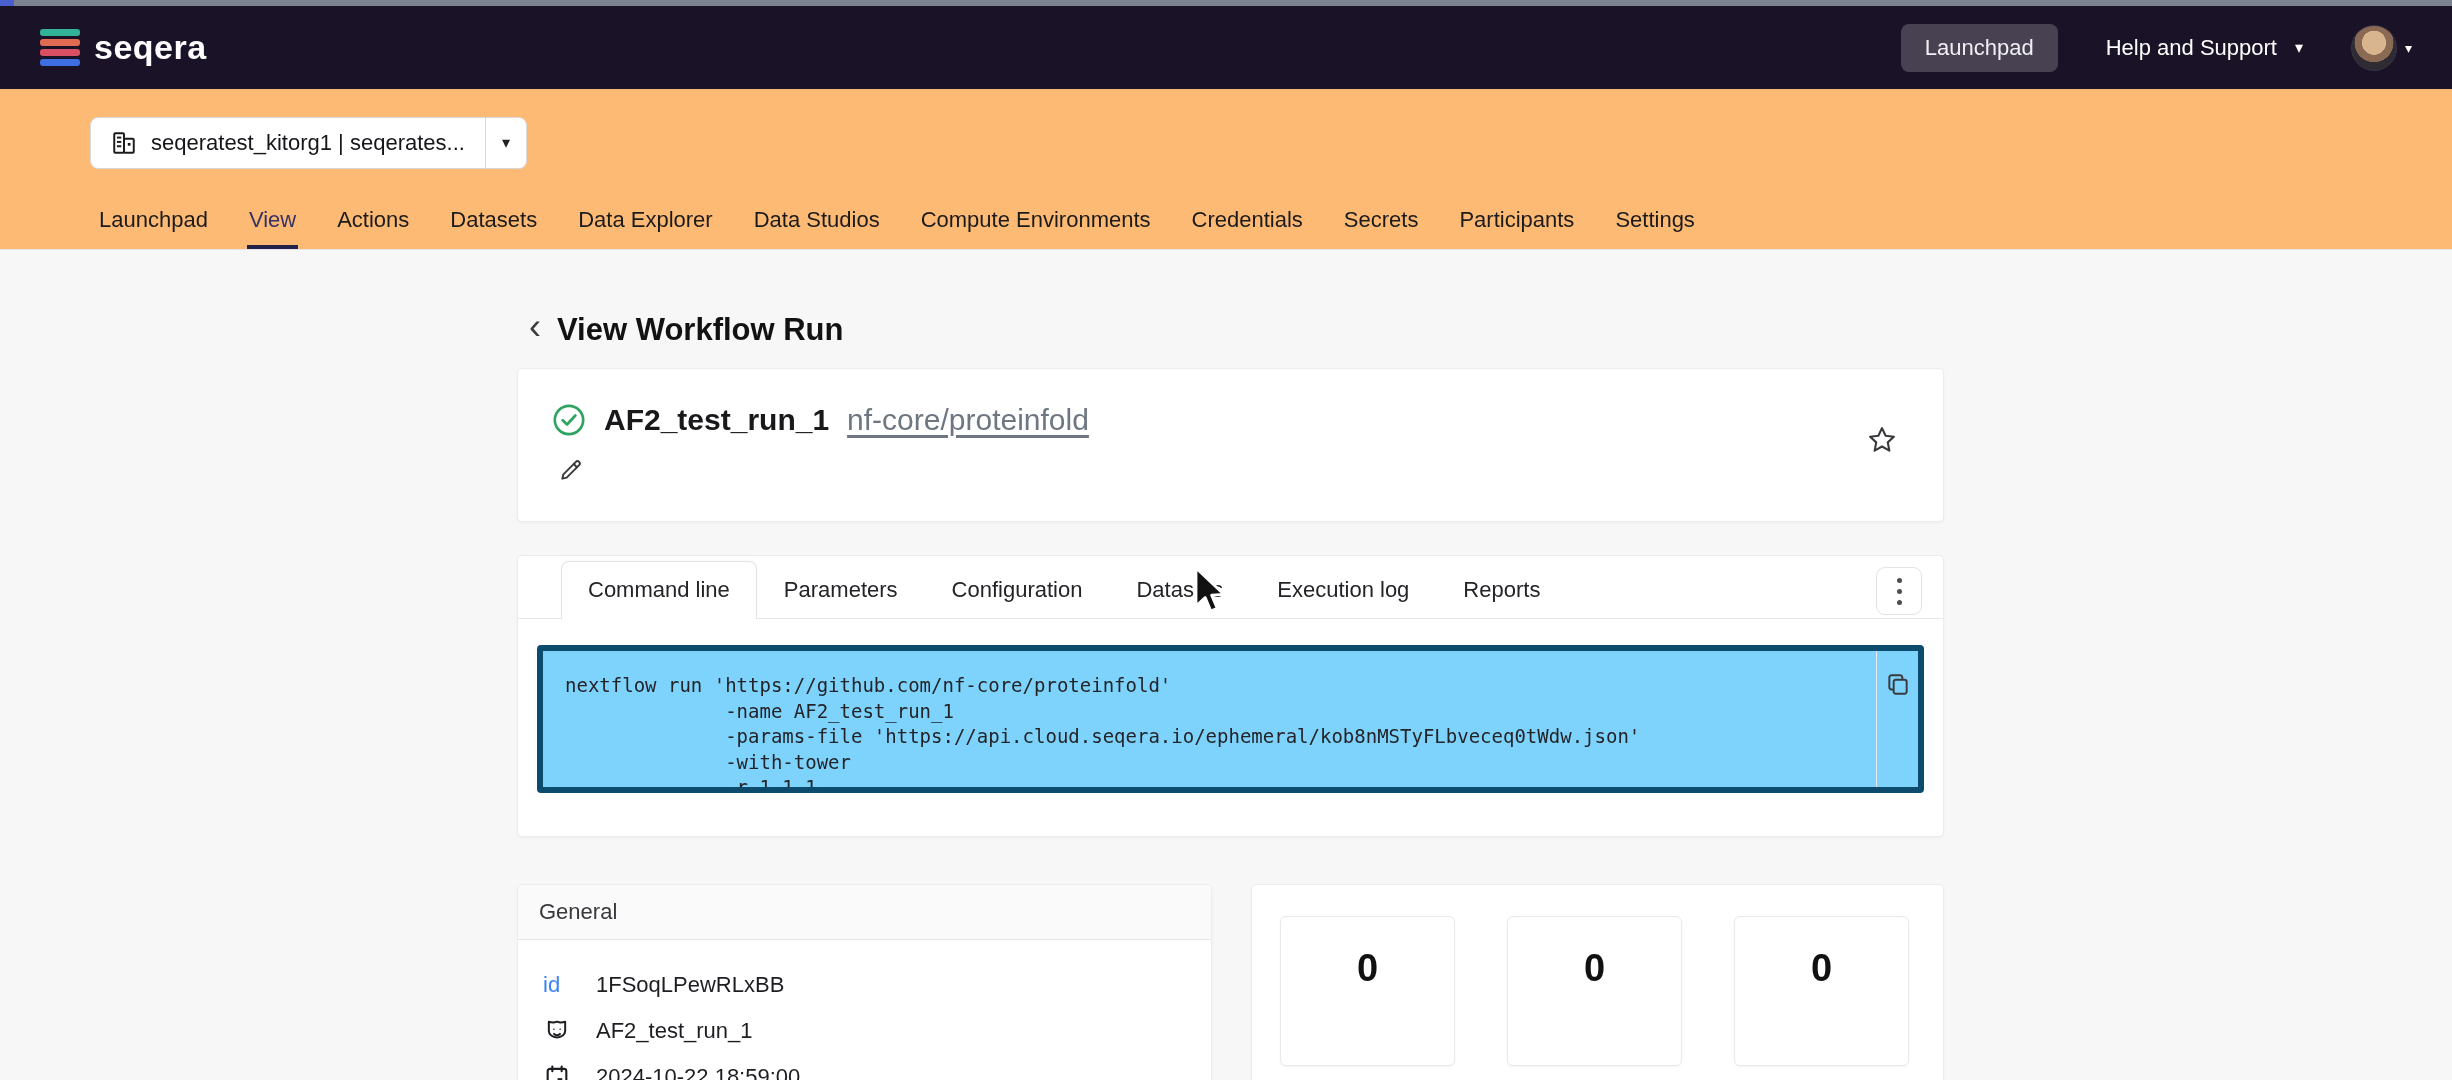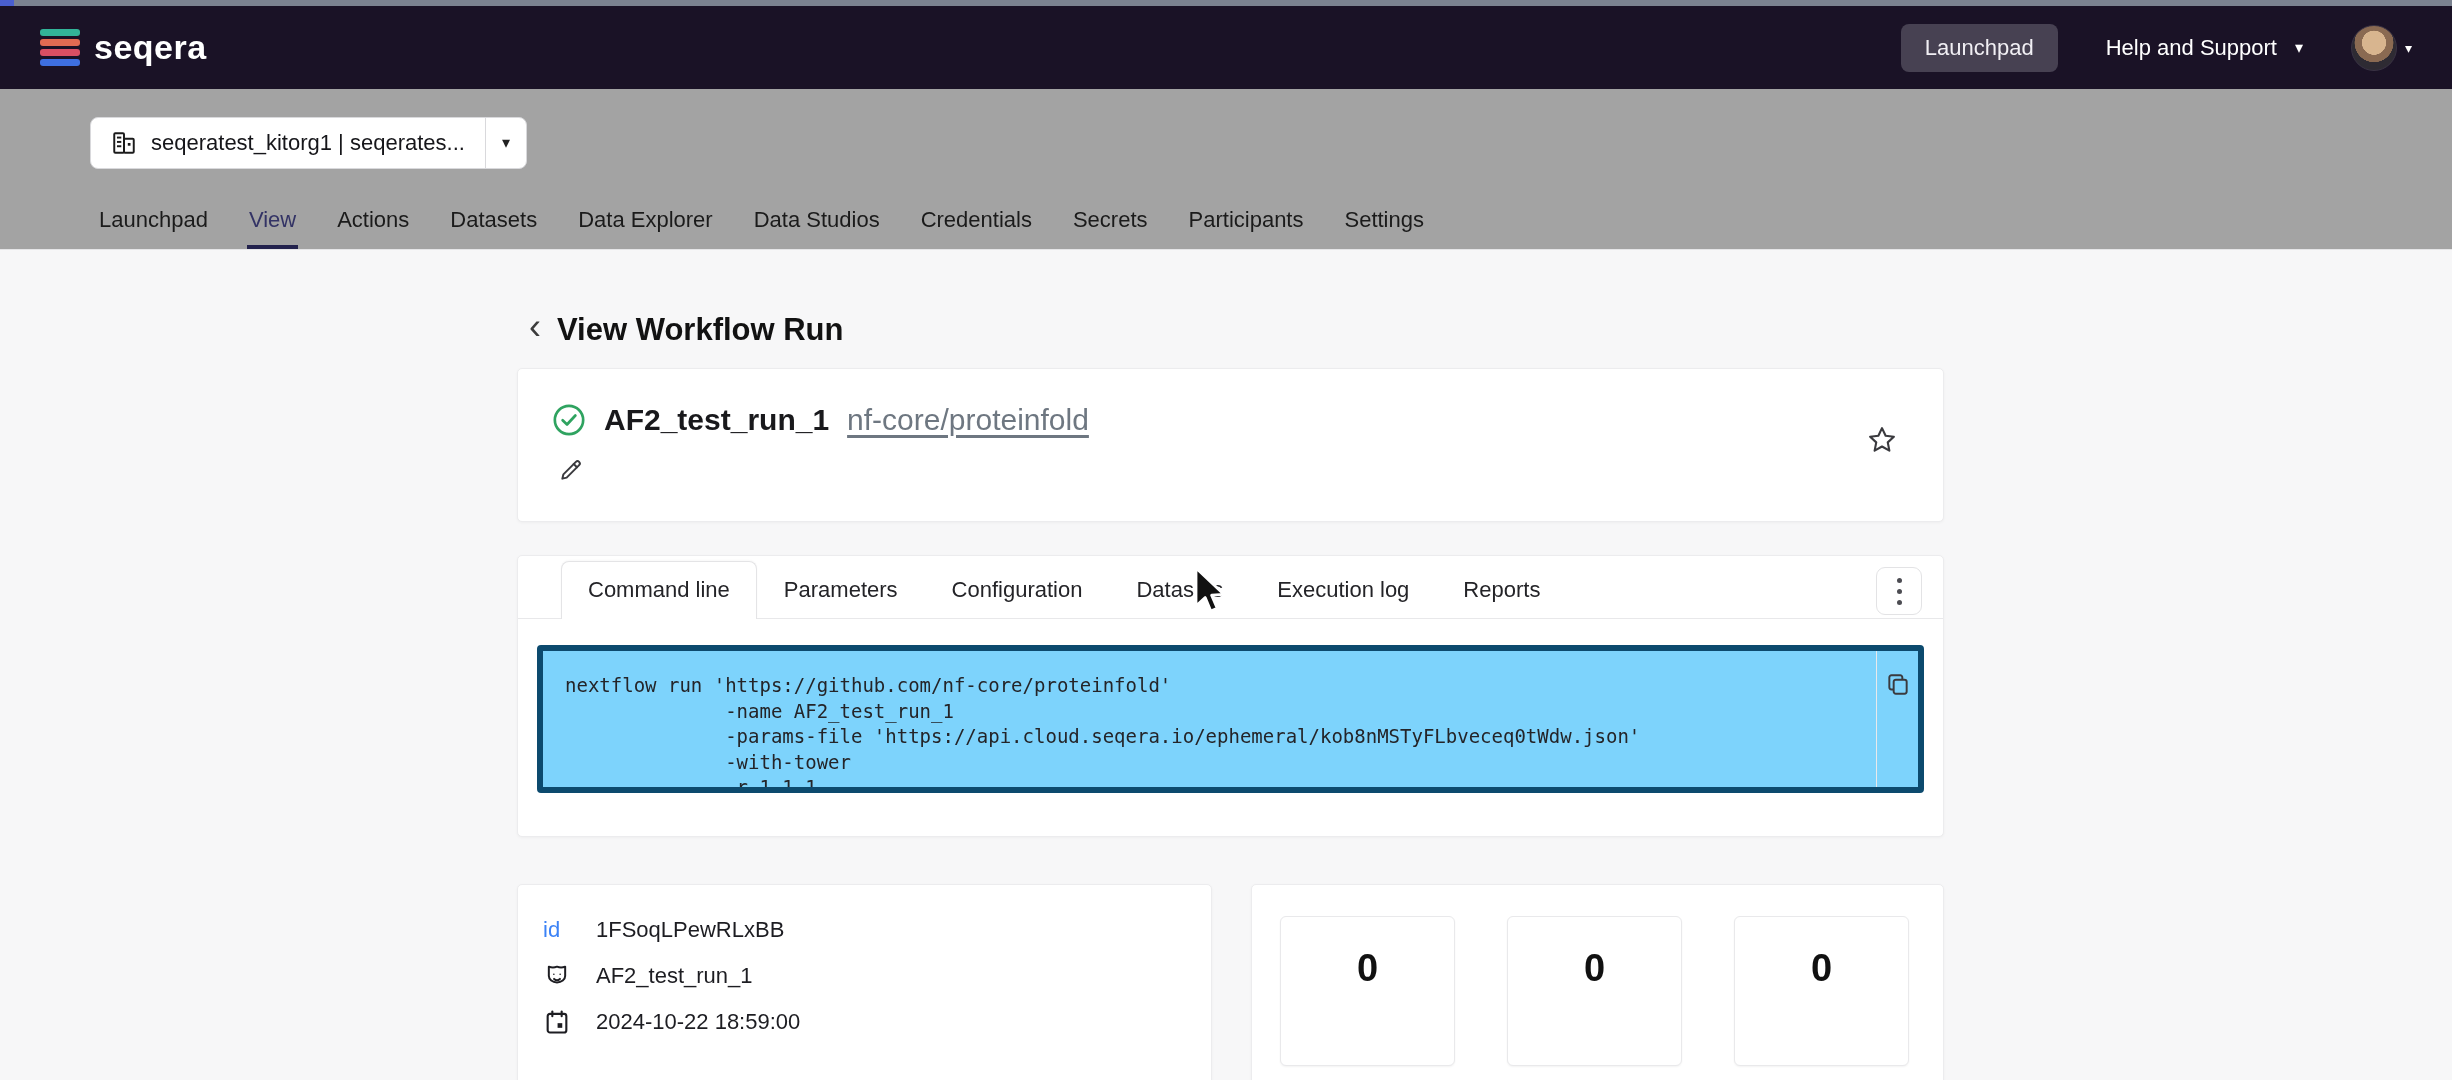--- a/index.html
+++ b/index.html
@@ -22,21 +22,21 @@
                    border-radius:8px; cursor:pointer; font-family:inherit; }
   .help-menu { display:flex; align-items:center; gap:18px; color:#ffffff; font-size:22px; cursor:pointer; }
   .caret-down { font-size:16px; line-height:1; }
   .avatar-wrap { display:flex; align-items:center; gap:8px; cursor:pointer; }
   .avatar { width:46px; height:46px; border-radius:50%;
             background:radial-gradient(circle at 50% 38%, #d8b58f 0 34%, #8a6a52 35% 55%, #2e2b33 56% 100%);
             border:1px solid #3a3344; }
   .avatar-caret { color:#ffffff; font-size:14px; }
 
   
-  .subheader { position:absolute; left:0; top:89px; width:100%; height:161px; background:#a3a3a3;
+  .subheader { position:absolute; left:0; top:89px; width:100%; height:161px; background:#fdba74;
                border-bottom:1px solid #e5e5e7; }
   .ws-selector { position:absolute; left:90px; top:28px; height:52px; display:flex; align-items:center;
                  border:1px solid #d9d9dc; border-radius:8px; background:#fff; cursor:pointer; }
   .ws-main { display:flex; align-items:center; gap:14px; padding:0 20px; }
   .ws-label { font-size:22px; color:#16161a; }
   .ws-caret-seg { border-left:1px solid #d9d9dc; align-self:stretch; display:flex; align-items:center; padding:0 16px; color:#222; }
 
   .main-tabs { position:absolute; left:97px; bottom:0; display:flex; gap:37px; height:54px; align-items:stretch; }
   .main-tab { font-size:22px; color:#1b1b1b; display:flex; align-items:center; cursor:pointer;
               border-bottom:4px solid transparent; padding:0 2px; }
@@ -149,20 +149,21 @@
     </div>
   </div>
 
   <div class="main-tabs">
     <div class="main-tab">Launchpad</div>
     <div class="main-tab active">View</div>
     <div class="main-tab">Actions</div>
     <div class="main-tab">Datasets</div>
     <div class="main-tab">Data Explorer</div>
     <div class="main-tab">Data Studios</div>
+    <div class="main-tab">Compute Environments</div>
     <div class="main-tab">Credentials</div>
     <div class="main-tab">Secrets</div>
     <div class="main-tab">Participants</div>
     <div class="main-tab">Settings</div>
   </div>
 </div>
 
 <div class="page-title-row">
   <span class="back-chevron">‹</span>
   <span class="page-title">View Workflow Run</span>
@@ -222,20 +223,21 @@
         <svg width="26" height="26" viewBox="0 0 24 24" fill="none" stroke="#3a3a3e" stroke-width="1.8" stroke-linejoin="round">
           <rect x="8" y="8" width="12" height="13" rx="2"></rect>
           <path d="M16 8V6a2 2 0 0 0-2-2H6a2 2 0 0 0-2 2v9a2 2 0 0 0 2 2h2"></path>
         </svg>
       </span>
     </div>
   </div>
 </div>
 
 <div class="card card-general">
+  <div class="card-header">General</div>
   <div class="general-body">
     <div class="g-row">
       <span class="g-icon g-id-label">id</span>
       <span class="g-value">1FSoqLPewRLxBB</span>
     </div>
     <div class="g-row">
       <span class="g-icon">
         <svg width="28" height="28" viewBox="0 0 24 24" fill="none" stroke="#1d1d22" stroke-width="1.7" stroke-linecap="round" stroke-linejoin="round">
           <path d="M5 4c2.5 1 4.5 1 7 0 2.5 1 4.5 1 7 0v8a7 5.5 0 0 1-14 0z"></path>
           <circle cx="9.3" cy="10.5" r="0.7" fill="#1d1d22" stroke="none"></circle>

